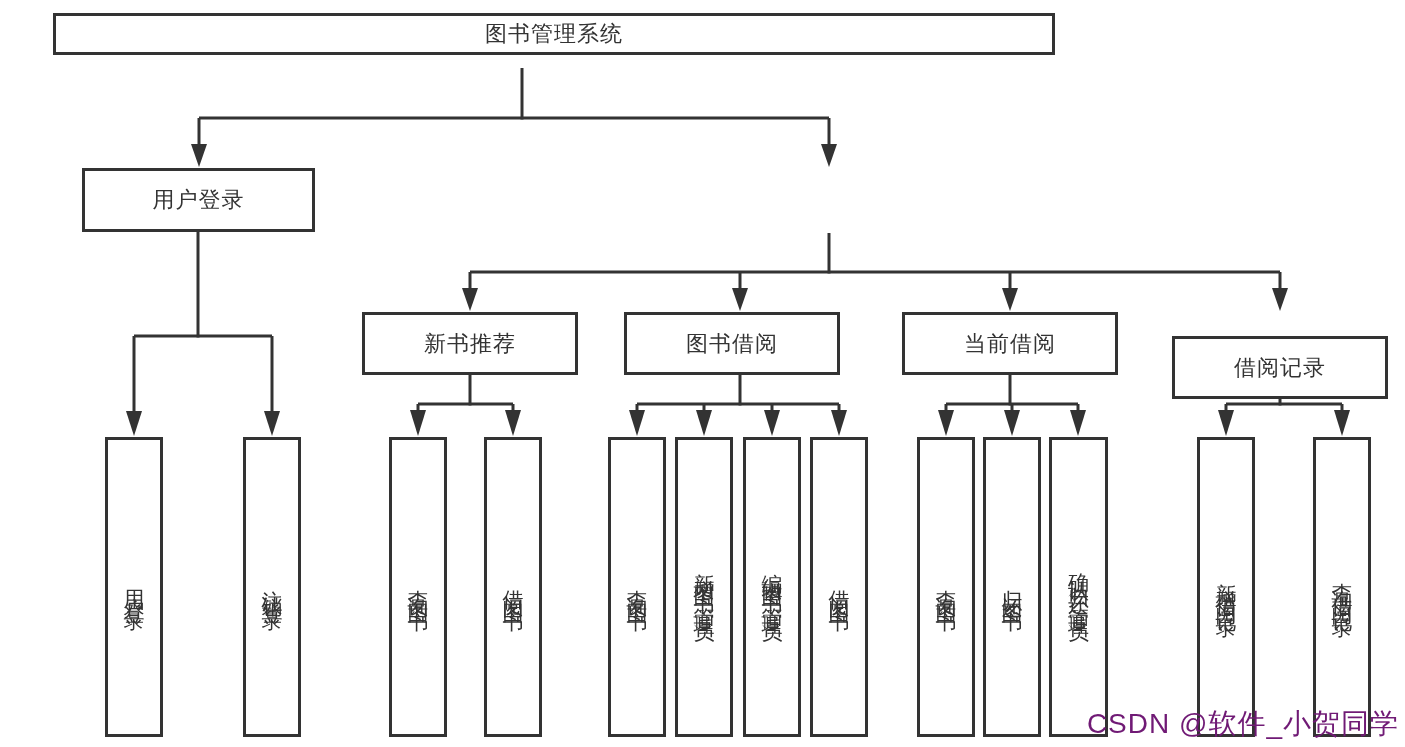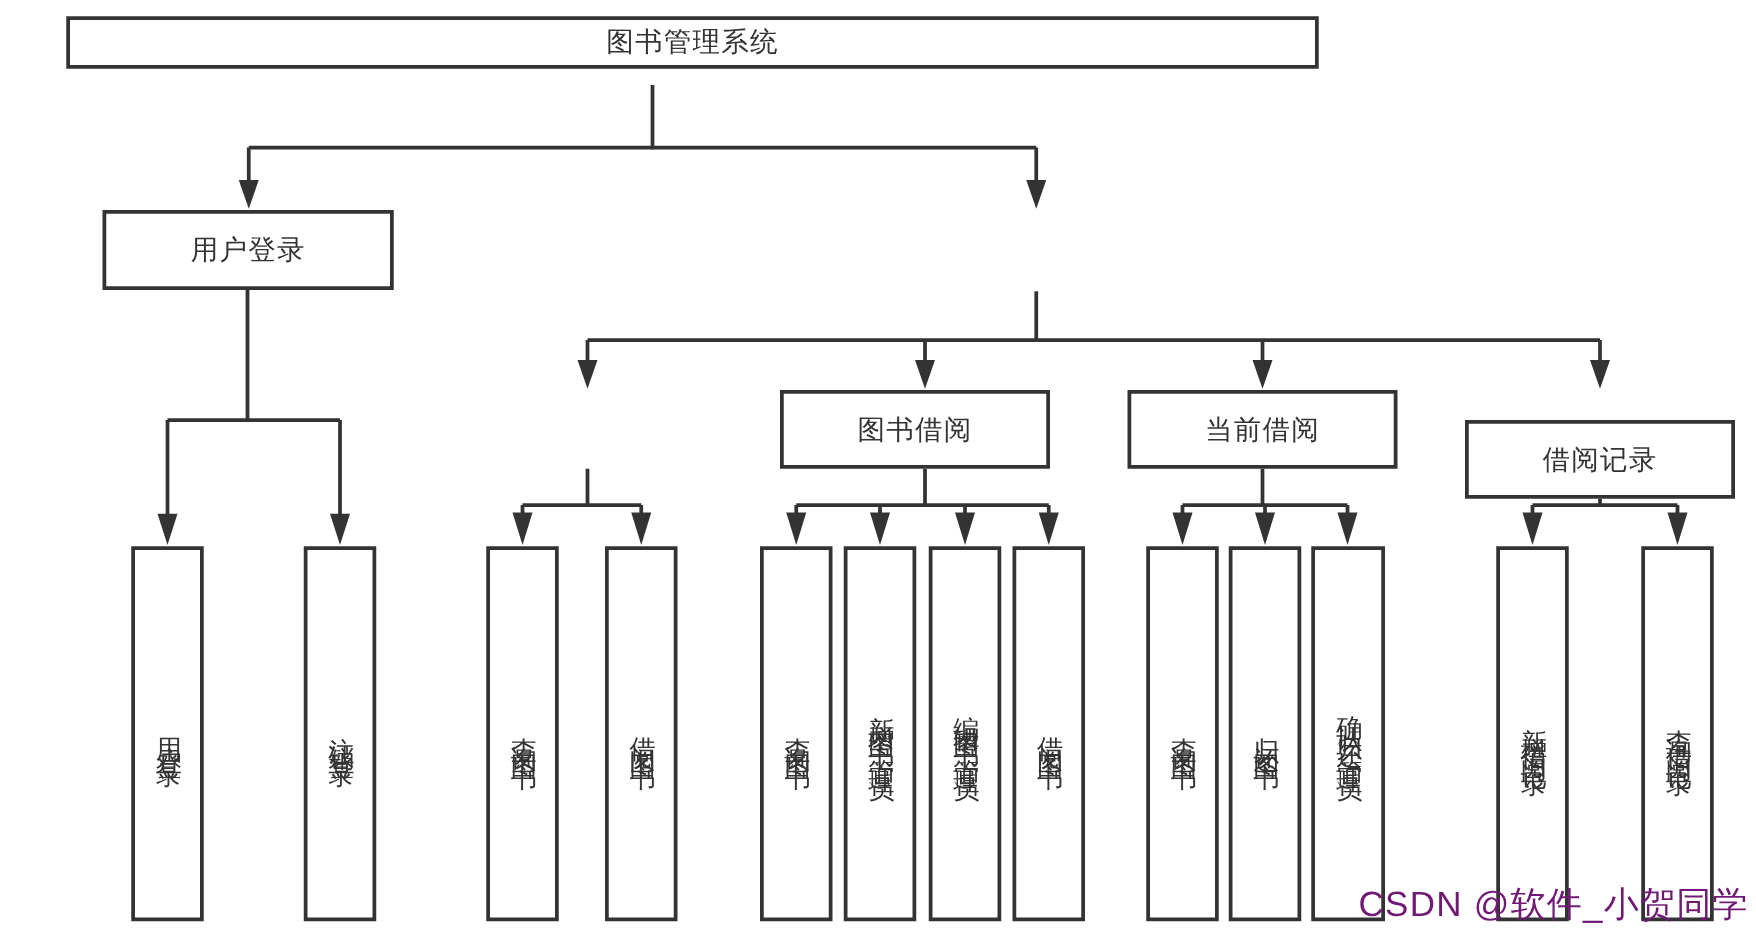--- a/index.html
+++ b/index.html
@@ -113,20 +113,21 @@
       <line x1="1342" y1="404" x2="1342" y2="412"></line>
       <polygon points="1218,410 1234,410 1226,436" fill="#333333" stroke="none"></polygon>
       <polygon points="1334,410 1350,410 1342,436" fill="#333333" stroke="none"></polygon>
     </g>
   </svg>
 
   <div class="node h" style="left:21px; top:13px; width:1002px; height:42px;margin-left:32px;">图书管理系统</div>
 
   <div class="node h" style="left:82px; top:168px; width:233px; height:64px;">用户登录</div>
 
+  <div class="node h" style="left:362px; top:312px; width:216px; height:63px;">新书推荐</div>
   <div class="node h" style="left:624px; top:312px; width:216px; height:63px;">图书借阅</div>
   <div class="node h" style="left:902px; top:312px; width:216px; height:63px;">当前借阅</div>
   <div class="node h" style="left:1172px; top:312px; width:216px; height:63px;margin-top:24px;">借阅记录</div>
 
   <div class="node v" style="left:105px; top:437px; width:58px; height:300px;">
     <span class="vtext">用户登录</span>
   </div>
   <div class="node v" style="left:243px; top:437px; width:58px; height:300px;">
     <span class="vtext">注销登录</span>
   </div>

